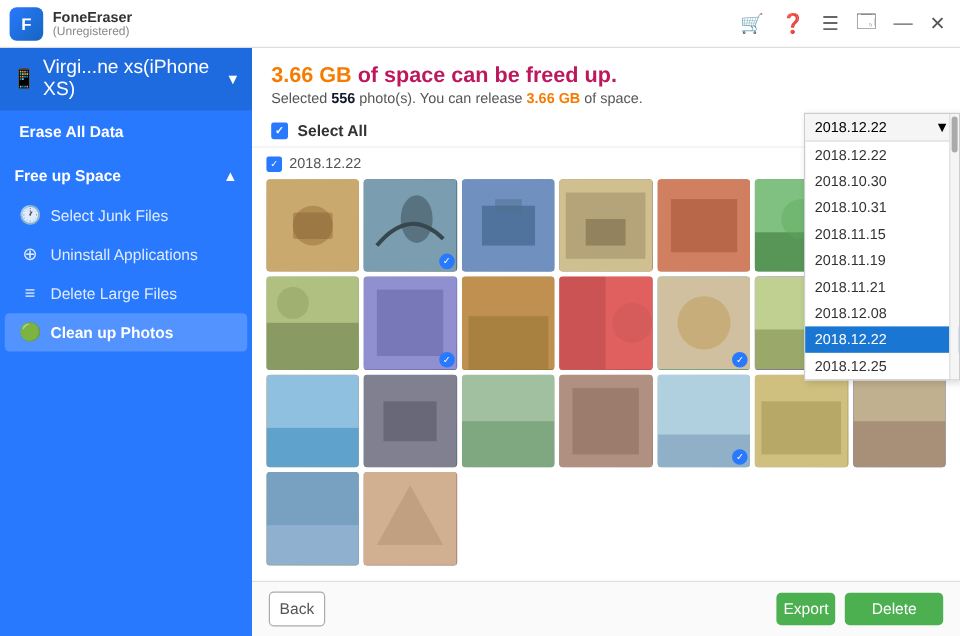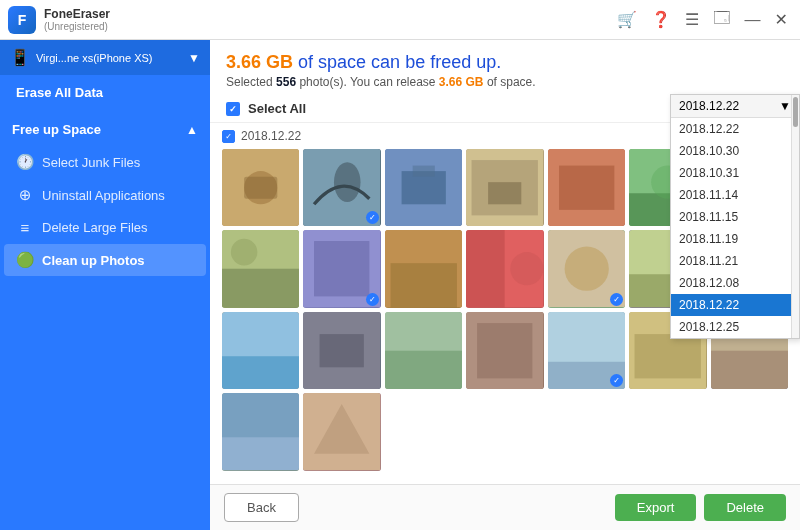--- a/index.html
+++ b/index.html
@@ -85,21 +85,21 @@
       background: #1e6be0;
       cursor: pointer;
       gap: 6px;
     }
     .device-icon {
       color: white;
       font-size: 16px;
     }
     .device-name {
       color: white;
-      font-size: 11px;
+      font-size: 16px;
       flex: 1;
     }
     .device-chevron {
       color: white;
       font-size: 12px;
     }
 
     .sidebar-section {
       padding: 10px 16px 6px;
     }
@@ -161,21 +161,21 @@
     .content-header {
       padding: 12px 16px 6px;
     }
     .content-title {
       font-size: 18px;
       font-weight: 600;
       color: #f57c00;
       margin-bottom: 2px;
     }
     .content-title span.highlight { color: #f57c00; font-weight: 700; }
-    .content-title span.normal { color: #1d4ed8; font-weight: 400; }
+    .content-title span.normal { color: #be185d; font-weight: 700; }
     .content-subtitle {
       font-size: 12px;
       color: #555;
     }
     .content-subtitle .num { color: #0f172a; font-weight: 600; }
     .content-subtitle .size { color: #f57c00; font-weight: 600; }
 
     .select-bar {
       display: flex;
       align-items: center;
@@ -358,34 +358,34 @@
     
     .bottom-bar {
       display: flex;
       align-items: center;
       justify-content: space-between;
       padding: 8px 14px;
       border-top: 1px solid #e0e0e0;
       background: #fafafa;
     }
     .btn-back {
-      padding: 6px 22px;
+      padding: 6px 8px;
       border: 1.5px solid #aaa;
       background: white;
       border-radius: 4px;
       font-size: 13px;
       color: #555;
       cursor: pointer;
     }
     .right-buttons {
       display: flex;
       gap: 8px;
     }
     .btn-export {
-      padding: 6px 22px;
+      padding: 6px 6px;
       background: #4caf50;
       color: white;
       border: none;
       border-radius: 4px;
       font-size: 13px;
       cursor: pointer;
     }
     .btn-delete {
       padding: 6px 22px;
       background: #4caf50;
@@ -479,21 +479,20 @@
         <div class="date-dropdown-header">
           <span>2018.12.22</span>
           <span>▼</span>
           <div class="dropdown-scrollbar">
             <div class="dropdown-scrollbar-thumb"></div>
           </div>
         </div>
         <div class="date-dropdown-item">2018.12.22</div>
         <div class="date-dropdown-item">2018.10.30</div>
         <div class="date-dropdown-item">2018.10.31</div>
-        <div class="date-dropdown-item">2018.11.14</div>
         <div class="date-dropdown-item">2018.11.15</div>
         <div class="date-dropdown-item">2018.11.19</div>
         <div class="date-dropdown-item">2018.11.21</div>
         <div class="date-dropdown-item">2018.12.08</div>
         <div class="date-dropdown-item selected">2018.12.22</div>
         <div class="date-dropdown-item">2018.12.25</div>
       </div>
     </div>
 
     <div class="photos-area">

